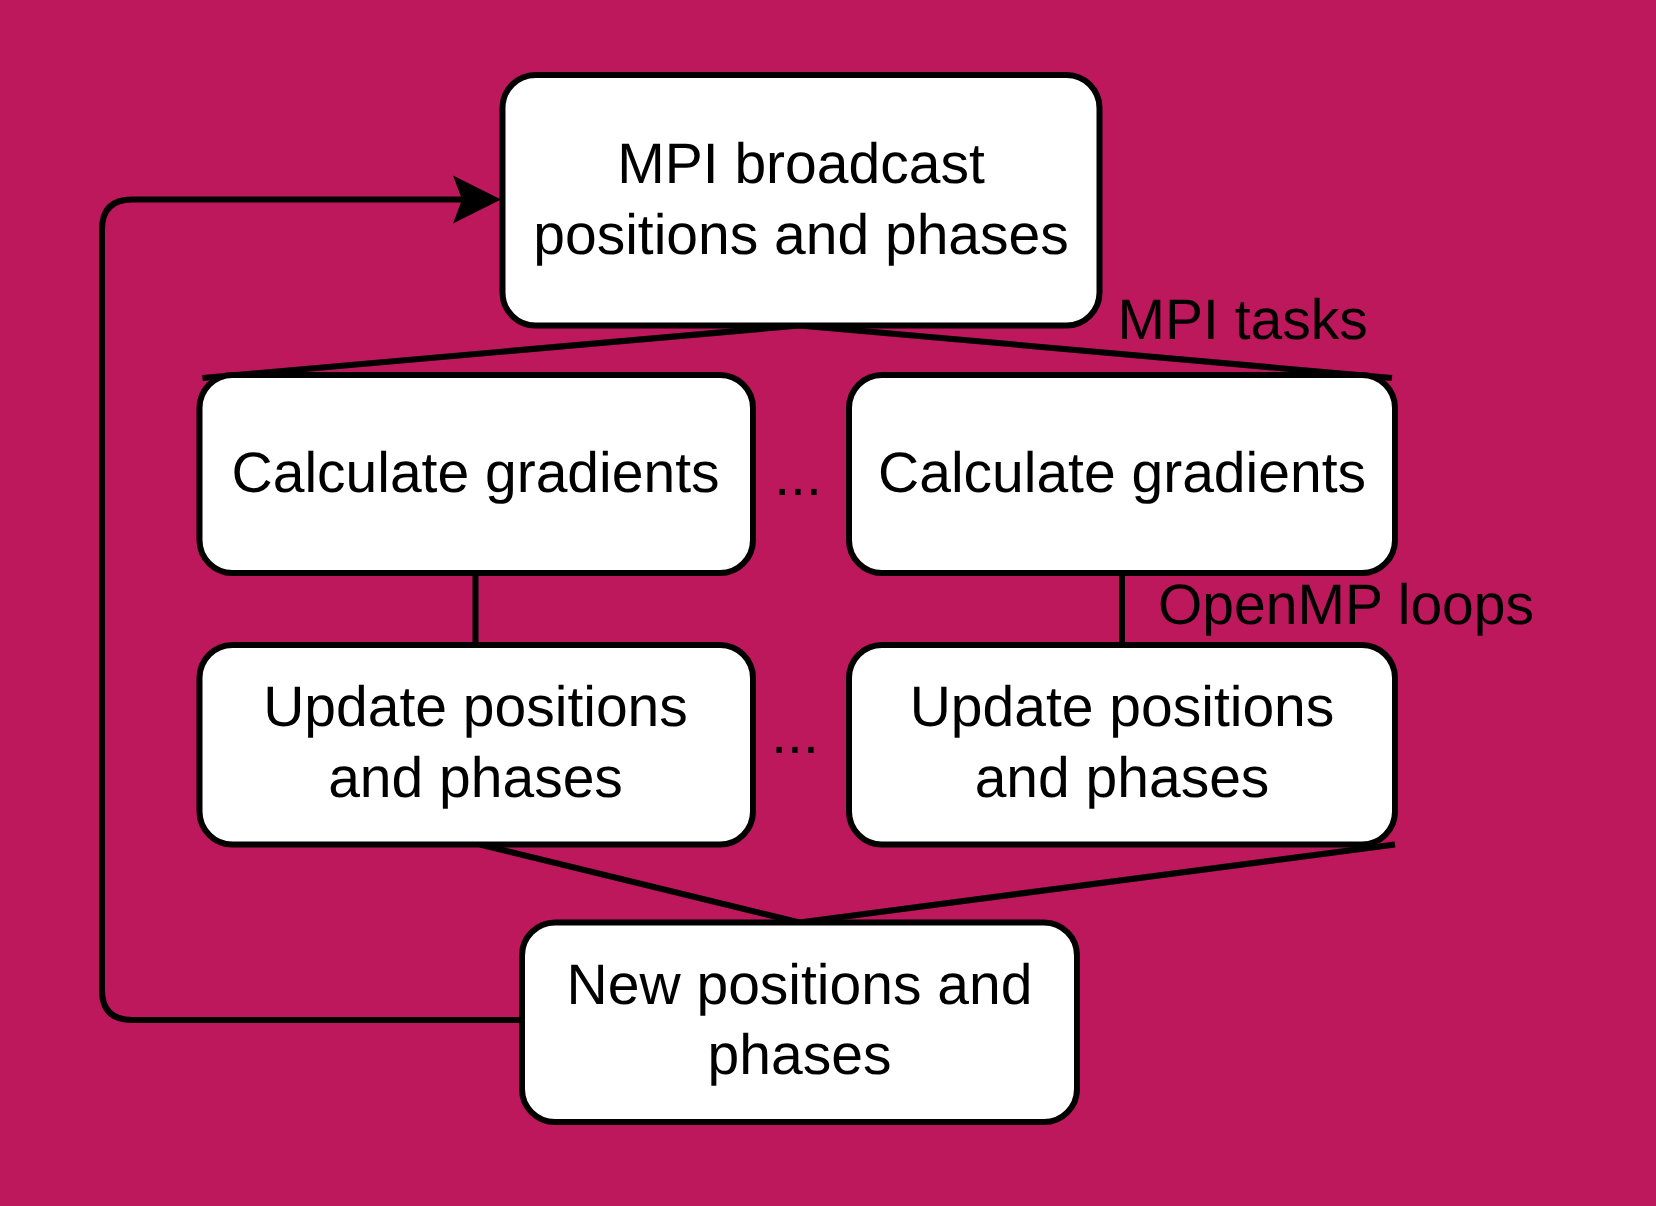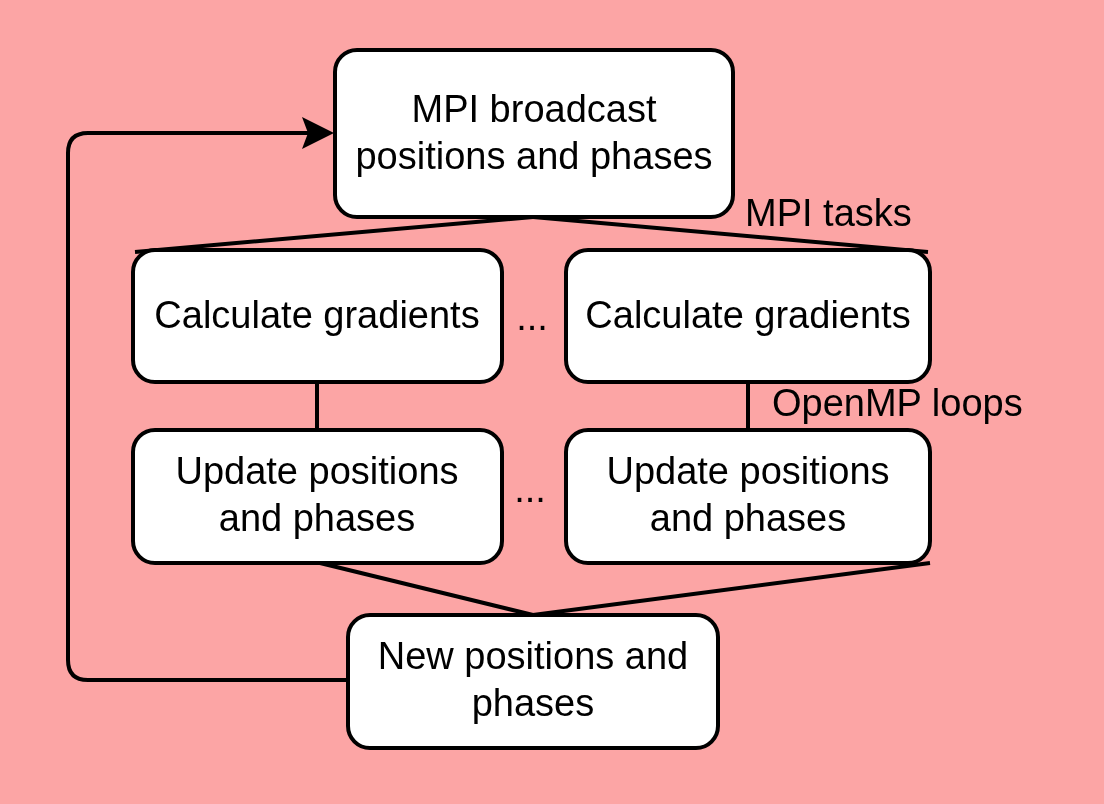--- a/index.html
+++ b/index.html
@@ -7,21 +7,21 @@
     padding: 0;
     background: #ffffff;
   }
   body {
     font-family: "Liberation Sans", sans-serif;
   }
   #canvas {
     position: relative;
     width: 1104px;
     height: 804px;
-    background: #fca5a5;
+    background: #be185d;
     overflow: hidden;
     text-decoration: underline;
   }
   #diagram-svg {
     position: absolute;
     left: 0;
     top: 0;
     width: 1104px;
     height: 804px;
   }

